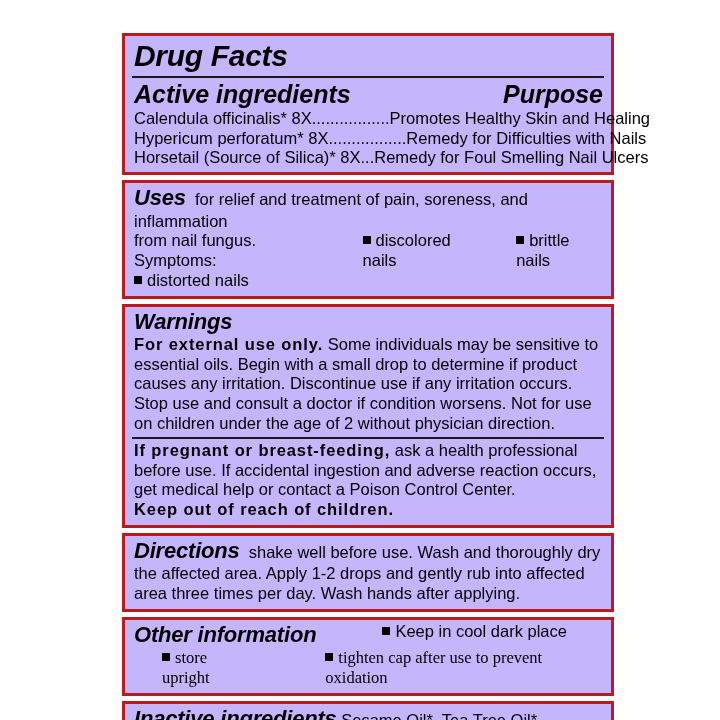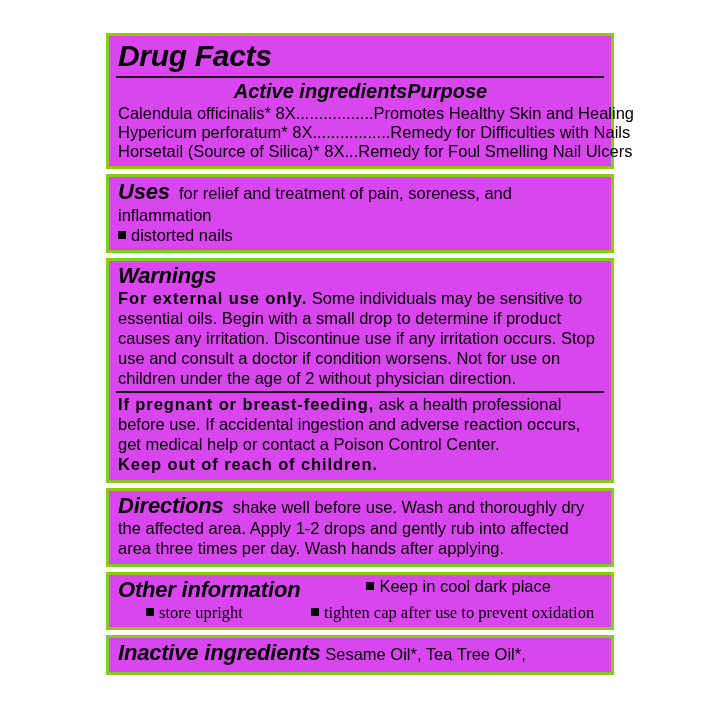--- a/index.html
+++ b/index.html
@@ -17,25 +17,26 @@
 
   #label {
     position: absolute;
     left: 106px;
     top: 33px;
     width: 508px;
     box-sizing: border-box;
   }
 
   .panel {
-    border: 3px solid #84cc16;
-    background: #d946ef;
+    border: 3px solid #b91c1c;
+    background: #c4b5fd;
     box-sizing: border-box;
     padding: 2px 7px 5px 7px;
     margin-bottom: 5px;
+    margin-left: 16px;
   }
   .panel:last-child { margin-bottom: 0; }
 
   
   .title {
     font-size: 30px;
     font-weight: bold;
     font-style: italic;
     letter-spacing: -0.3px;
     line-height: 1.12;
@@ -46,23 +47,23 @@
     margin: 1px 0 2px 0;
   }
   .hr-thin2 {
     border-top: 2px solid #1a1a1a;
     margin: 3px 0 2px 0;
   }
 
   
   .ai-head {
     display: flex;
-    justify-content: center;
+    justify-content: space-between;
     align-items: baseline;
-    font-size: 20px;
+    font-size: 25px;
     font-weight: bold;
     font-style: italic;
     line-height: 1.15;
     padding: 0 1px 1px 2px;
   }
 
   .body-line {
     font-size: 16.5px;
     line-height: 1.17;
     padding-left: 2px;
@@ -150,20 +151,27 @@
     </div>
     <div class="body-line">Calendula officinalis* 8X.................Promotes Healthy Skin and Healing</div>
     <div class="body-line">Hypericum perforatum* 8X.................Remedy for Difficulties with Nails</div>
     <div class="body-line">Horsetail (Source of Silica)* 8X...Remedy for Foul Smelling Nail Ulcers</div>
   </div>
 
   <div class="panel">
     <div class="para">
       <span class="inline-head">Uses</span><span>&nbsp; </span><span>for relief and treatment of pain, soreness, and inflammation</span>
     </div>
+    <div class="uses-row2">
+      <span>from nail fungus. Symptoms:</span>
+      <span class="sp-gap-a"></span>
+      <span><span class="bullet"></span><span>discolored nails</span></span>
+      <span class="sp-gap-b"></span>
+      <span><span class="bullet"></span><span>brittle nails</span></span>
+    </div>
     <div class="para">
       <span class="bullet"></span><span>distorted nails</span>
     </div>
   </div>
 
   <div class="panel">
     <div class="sec-head">Warnings</div>
     <div class="para"><span class="strong-sp">For external use only.</span><span> Some individuals may be sensitive to essential oils. Begin with a small drop to determine if product causes any irritation. Discontinue use if any irritation occurs. Stop use and consult a doctor if condition worsens. Not for use on children under the age of 2 without physician direction.</span></div>
     <div class="hr-thin2"></div>
     <div class="para"><span class="strong-sp">If pregnant or breast-feeding,</span><span> ask a health professional before use. If accidental ingestion and adverse reaction occurs, get medical help or contact a Poison Control Center.</span></div>

